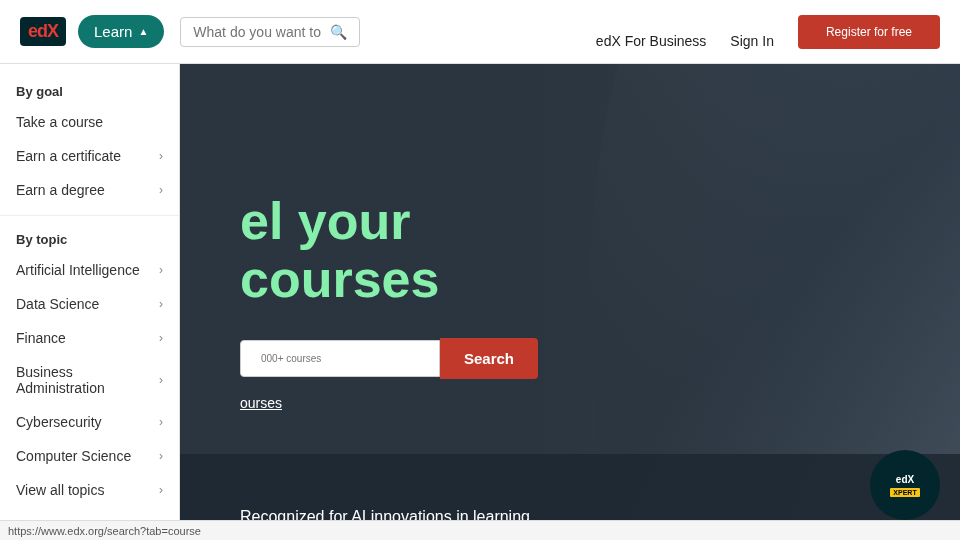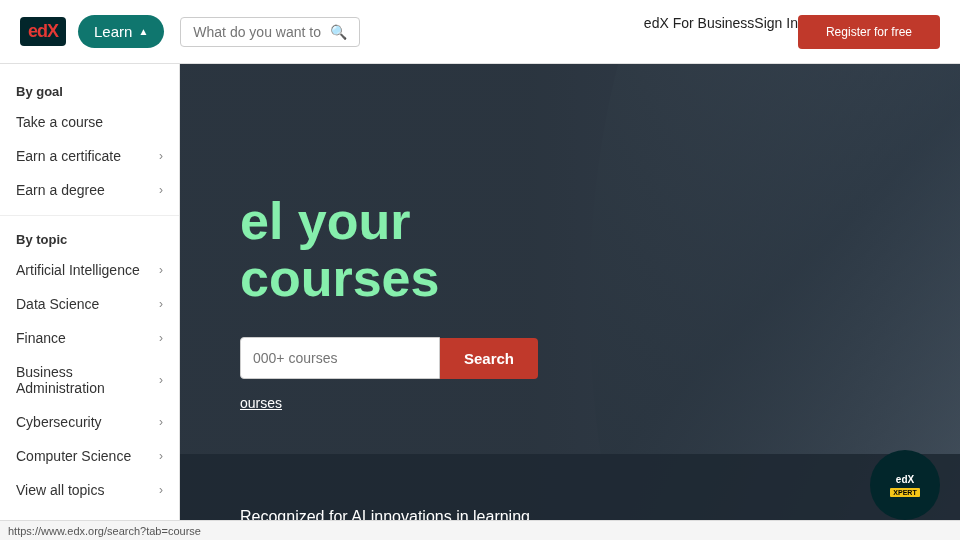--- a/index.html
+++ b/index.html
@@ -61,21 +61,22 @@
       outline: none;
       font-size: 14px;
       color: #555;
       width: 100%;
       background: transparent;
     }
     .search-icon-header { color: #888; font-size: 14px; }
     .header-right {
       margin-left: auto;
       display: flex;
-      align-items: flex-start;
+      align-items: flex-end;
+      gap: 24px;
     }
     .header-link {
       font-size: 14px;
       color: #222;
       text-decoration: none;
       cursor: pointer;
     }
     .register-btn {
       background: #c0392b;
       color: #fff;
@@ -163,22 +164,22 @@
       margin-bottom: 30px;
     }
     .hero-search-area {
       display: flex;
       align-items: center;
       gap: 0;
       margin-bottom: 16px;
     }
     .hero-search-input {
       width: 200px;
-      padding: 12px 12px;
-      font-size: 14px;
+      padding: 12px 20px;
+      font-size: 10px;
       color: #555;
       border: 1px solid #ccc;
       border-radius: 4px 0 0 4px;
       outline: none;
     }
     .hero-search-btn {
       background: #c0392b;
       color: #fff;
       border: none;
       padding: 12px 24px;

